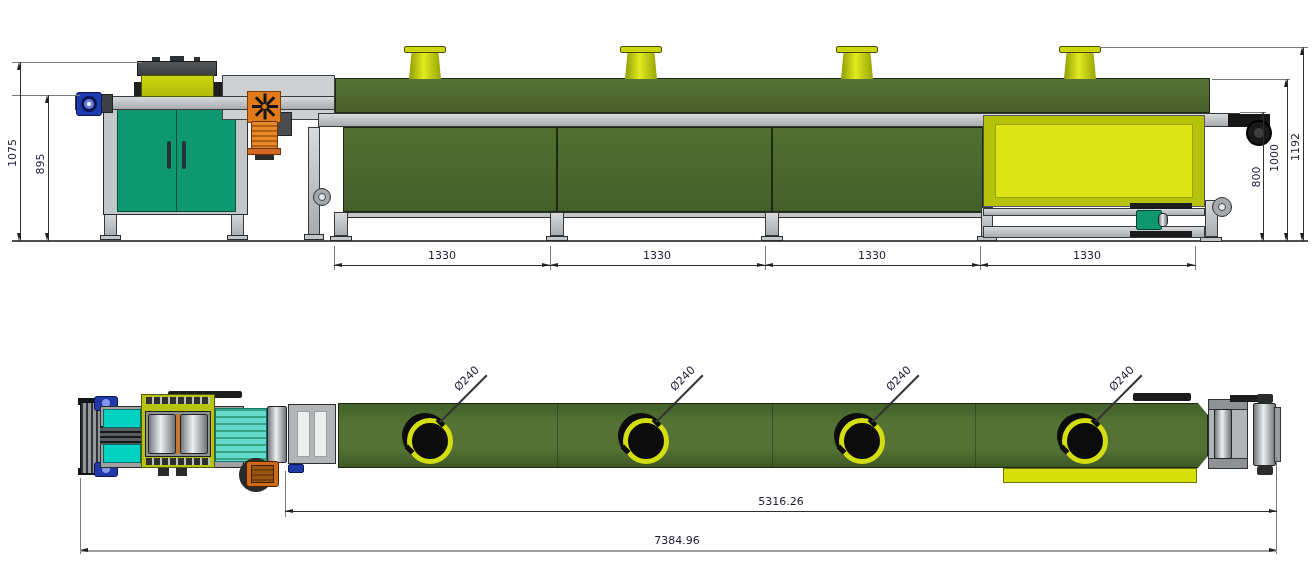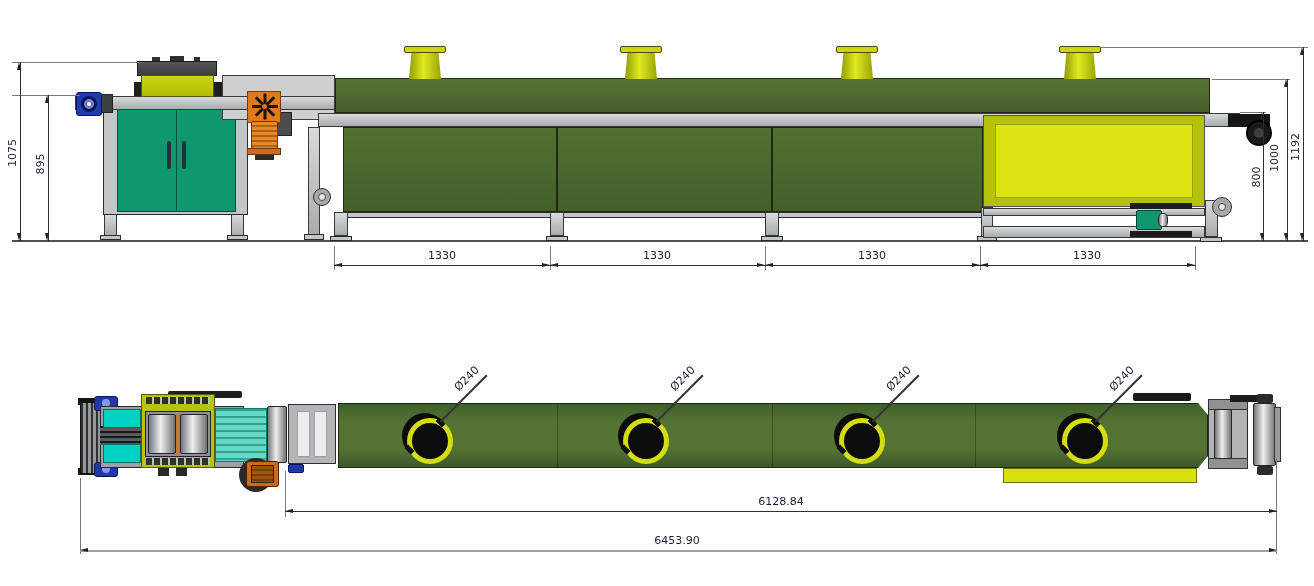--- a/index.html
+++ b/index.html
@@ -264,20 +264,20 @@
     <div class="a dt" style="left:627px;top:250px;width:60px">1330</div>
     <div class="a dt" style="left:842px;top:250px;width:60px">1330</div>
     <div class="a dt" style="left:1057px;top:250px;width:60px">1330</div>
 
     <div class="a extln" style="left:80px;top:478px;width:1px;height:76px"></div>
     <div class="a extln" style="left:285px;top:471px;width:1px;height:46px"></div>
     <div class="a extln" style="left:1276px;top:457px;width:1px;height:97px"></div>
     <div class="a dimln" style="left:285px;top:511px;width:992px;height:1px"></div>
     <div class="arl" style="left:285px;top:509px"></div>
     <div class="arr" style="left:1269px;top:509px"></div>
-    <div class="a dt" style="left:731px;top:496px;width:100px">6128.84</div>
+    <div class="a dt" style="left:731px;top:496px;width:100px">5316.26</div>
     <div class="a" style="left:80px;top:550px;width:1197px;height:2px;background:#a0a0a0"></div>
     <div class="arl" style="left:80px;top:548px"></div>
     <div class="arr" style="left:1269px;top:548px"></div>
-    <div class="a dt" style="left:627px;top:535px;width:100px">6453.90</div>
+    <div class="a dt" style="left:627px;top:535px;width:100px">7384.96</div>
   </div>
 
 </div>
 
 </body></html>

